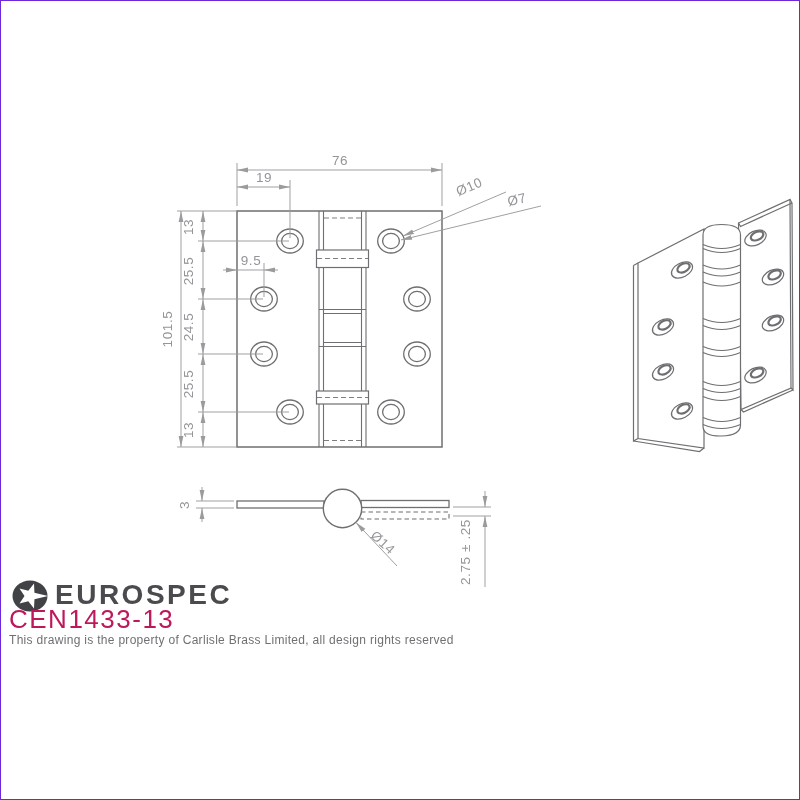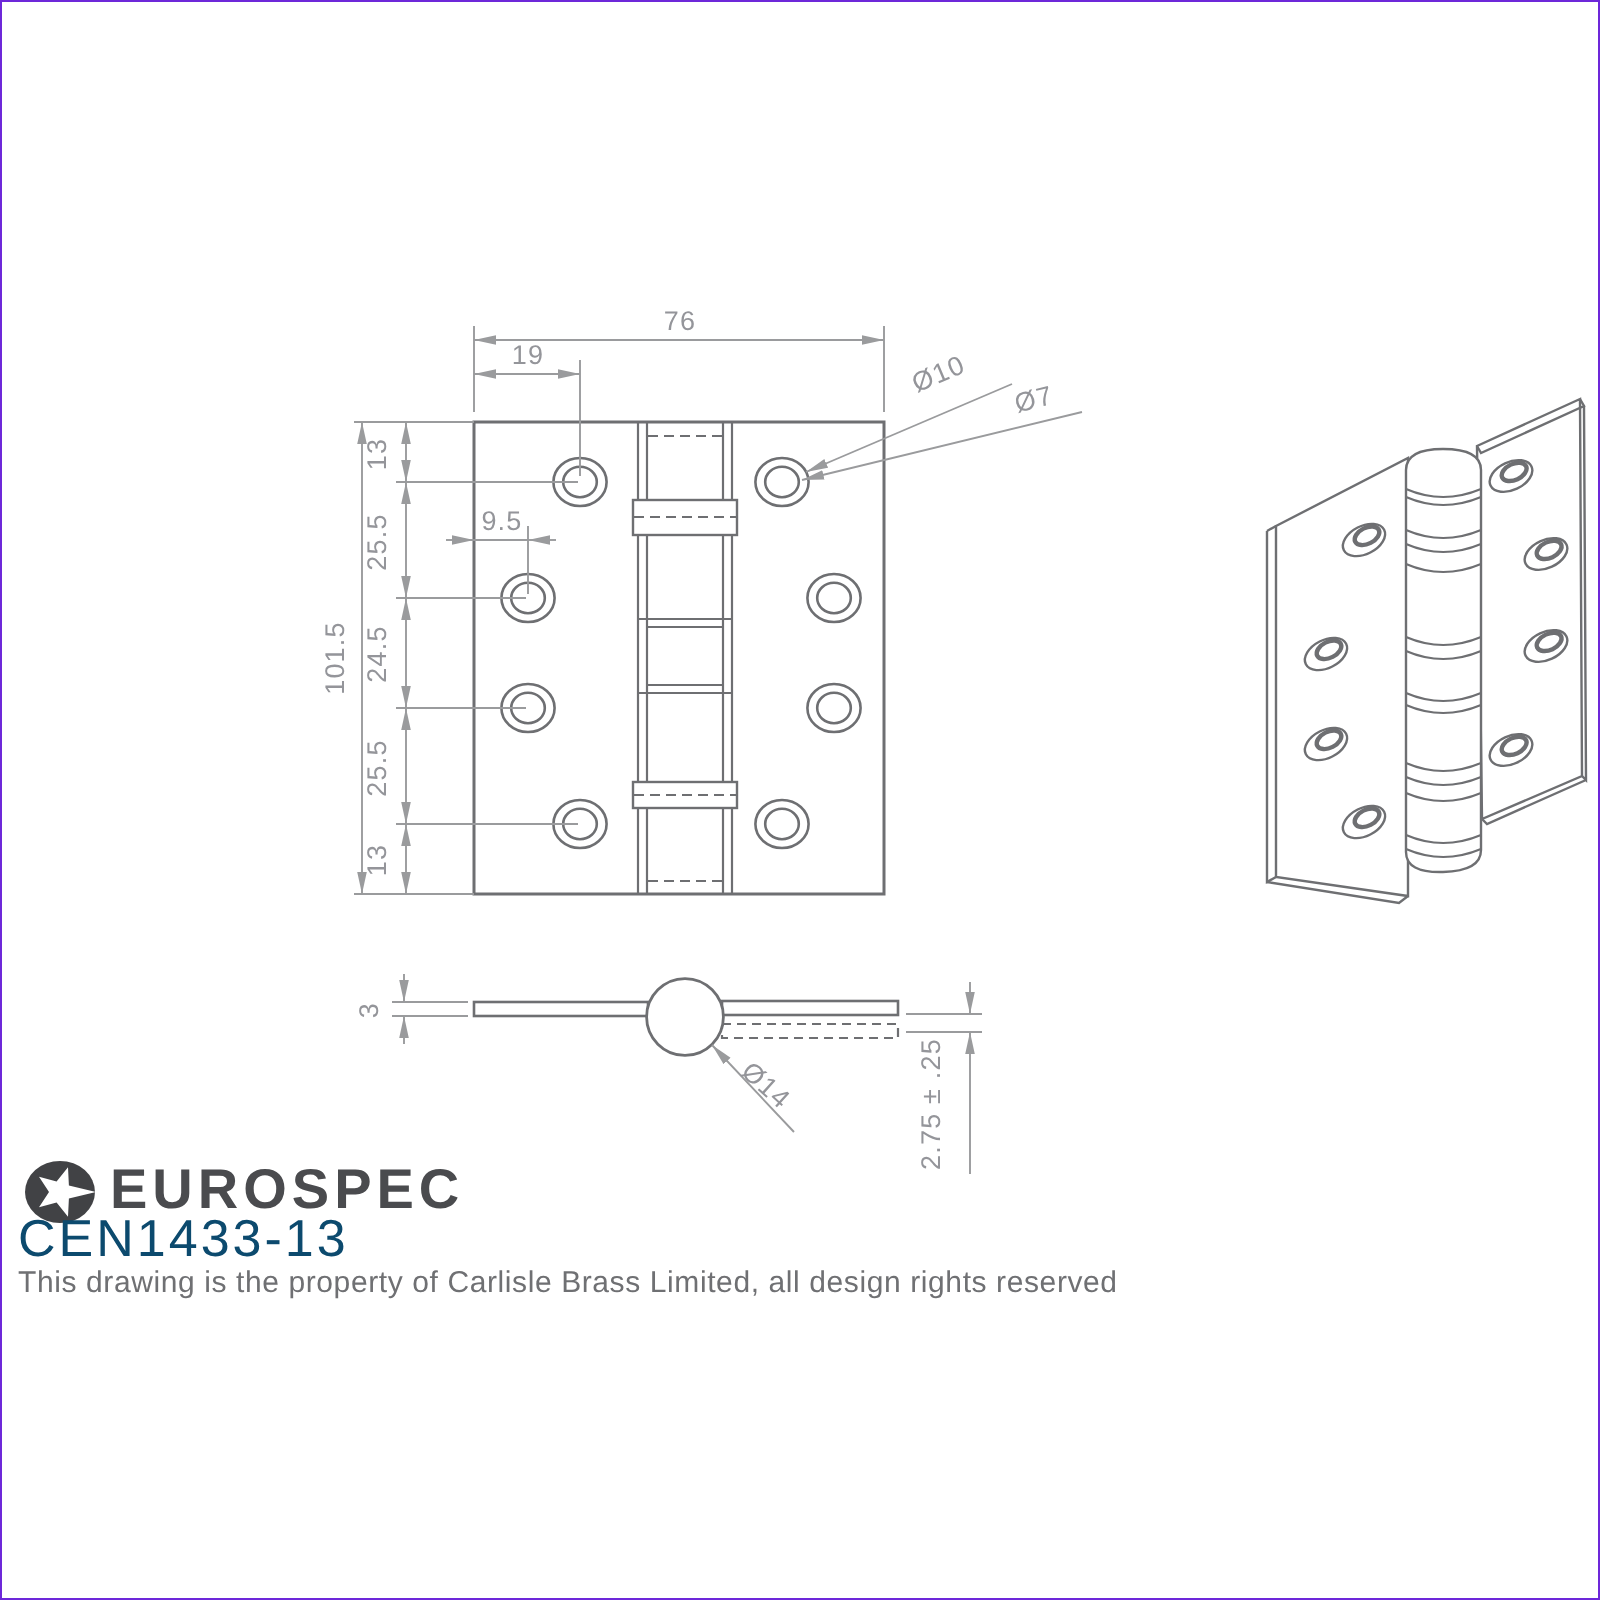--- a/index.html
+++ b/index.html
@@ -21,26 +21,26 @@
   .brand-row{
     position:absolute;left:9px;top:577px;
     display:flex;align-items:center;gap:7px;
   }
   .brand-name{
     font-size:28px;font-weight:bold;color:#4a4b4e;
     letter-spacing:2.5px;
   }
   .product-code{
     position:absolute;left:8px;top:603px;
-    font-size:26px;font-weight:400;color:#0c4a6e;
+    font-size:26px;font-weight:400;color:#be185d;
     letter-spacing:1.5px;
   }
   .copyright{
     position:absolute;left:8px;top:632px;
-    font-size:15px;color:#6f7073;letter-spacing:0.3px;text-align:right;
+    font-size:12px;color:#6f7073;letter-spacing:0.3px;text-align:right;
   }
 </style>
 </head>
 <body>
 
 <div id="page">
 
 <svg id="drawing" width="798" height="798" viewBox="0 0 798 798" xmlns="http://www.w3.org/2000/svg">
   <defs>
     <marker id="aE" markerUnits="userSpaceOnUse" markerWidth="11" markerHeight="6" viewBox="0 0 11 6" refX="11" refY="3" orient="auto">

